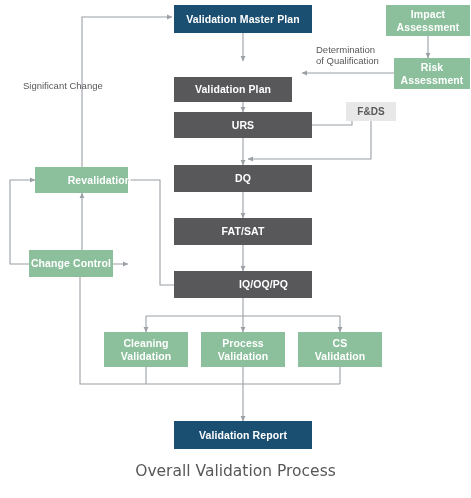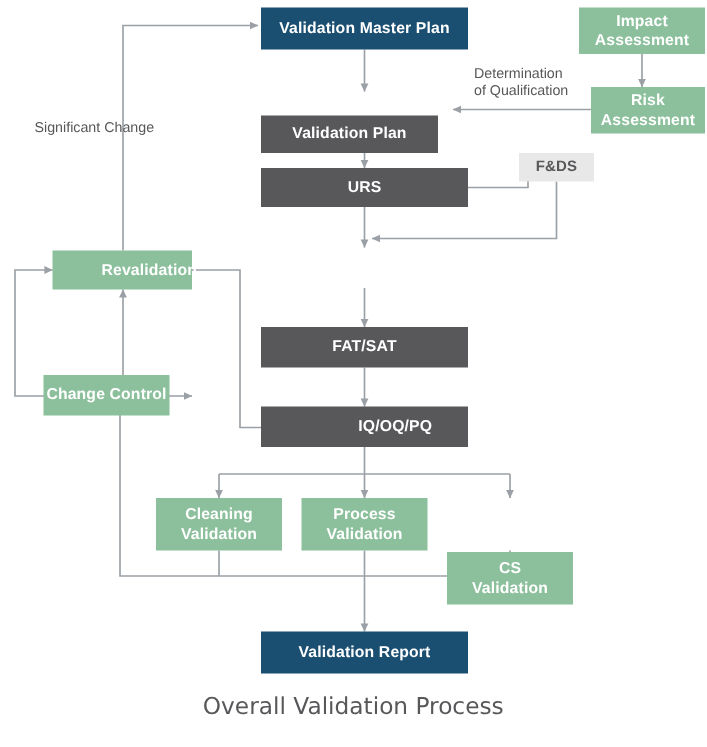--- a/index.html
+++ b/index.html
@@ -137,20 +137,23 @@
   </div>
 
   <div class="node gray" style="left:174px; top:112px; width:138px; height:26px;">
     <span>URS</span>
   </div>
 
   <div class="node fds" style="left:346px; top:102px; width:50px; height:19px; font-size:10px;">
     <span>F&amp;DS</span>
   </div>
 
+  <div class="node gray" style="left:174px; top:165px; width:138px; height:27px;">
+    <span>DQ</span>
+  </div>
 
   <div class="node gray" style="left:174px; top:218px; width:138px; height:27px;">
     <span>FAT/SAT</span>
   </div>
 
   <div class="node gray" style="left:174px; top:271px; width:138px; height:27px;padding-left:41px;">
     <span>IQ/OQ/PQ</span>
   </div>
 
   <div class="node green" style="left:35px; top:167px; width:93px; height:26px;padding-left:36px;">
@@ -164,21 +167,21 @@
   <div class="node green" style="left:104px; top:332px; width:84px; height:35px; white-space:pre-line;">
     <span>Cleaning
 Validation</span>
   </div>
 
   <div class="node green" style="left:201px; top:332px; width:84px; height:35px; white-space:pre-line;">
     <span>Process
 Validation</span>
   </div>
 
-  <div class="node green" style="left:298px; top:332px; width:84px; height:35px; white-space:pre-line;margin-top:36px;">
+  <div class="node green" style="left:298px; top:332px; width:84px; height:35px; white-space:pre-line;">
     <span>CS
 Validation</span>
   </div>
 
   <div class="node navy" style="left:174px; top:421px; width:138px; height:28px;">
     <span>Validation Report</span>
   </div>
 
   <div class="label" style="left:23px; top:80px;">Significant Change</div>
 

